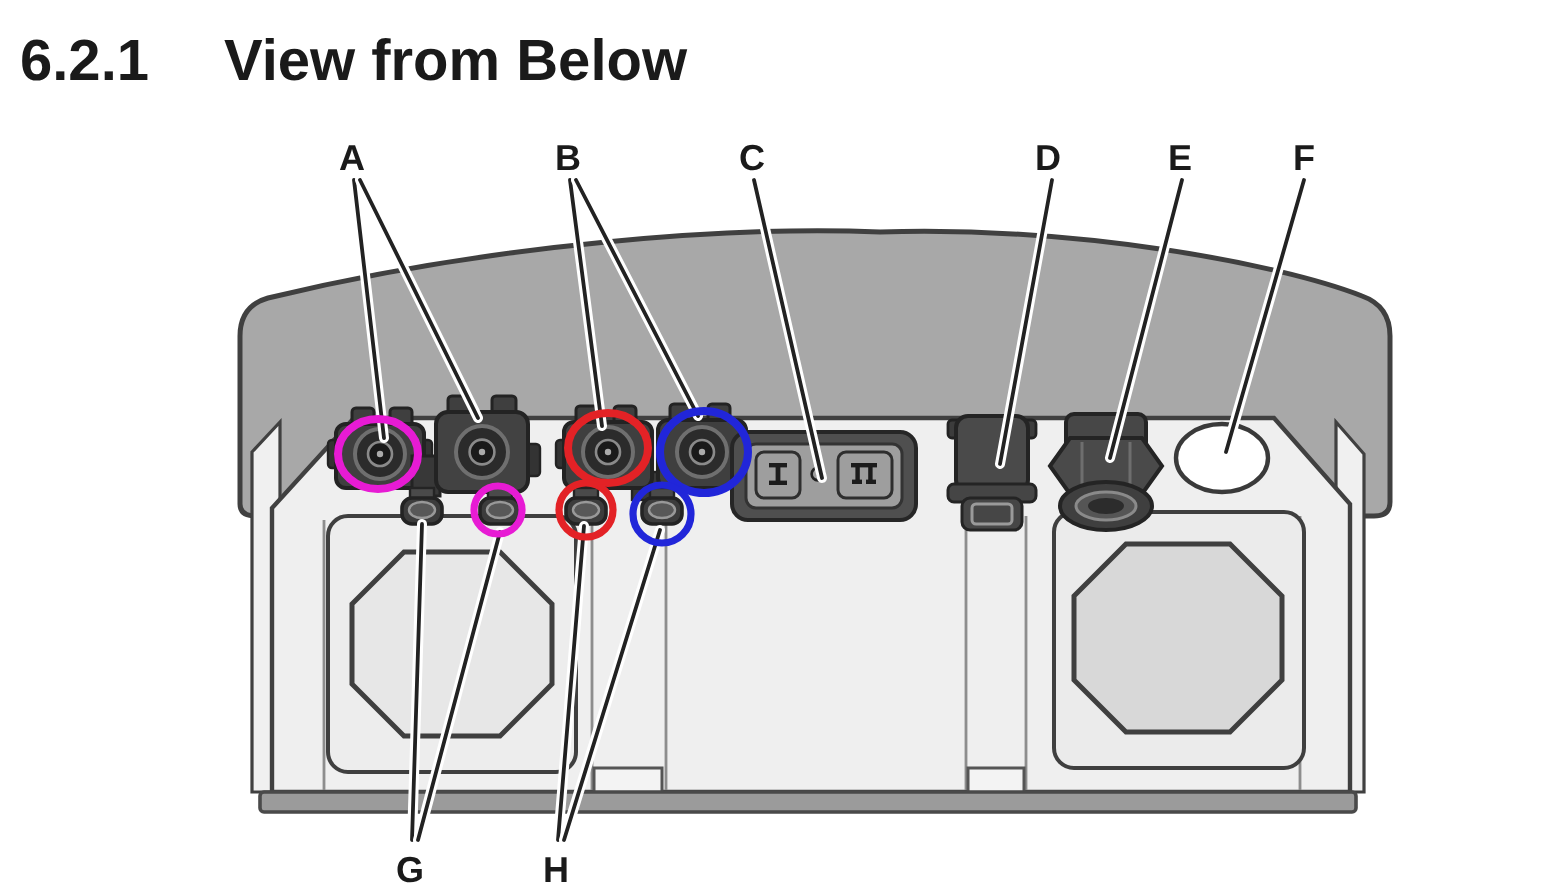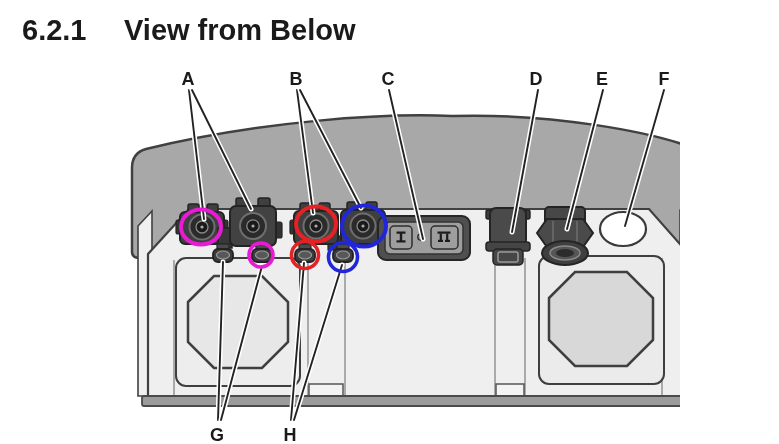--- a/index.html
+++ b/index.html
@@ -1,17 +1,17 @@
 <!DOCTYPE html>
 <html><head>
 <meta charset="utf-8">
 <style>
   html,body{margin:0;padding:0;background:#ffffff;}
-  .page{position:relative;width:668px;height:444px;background:#ffffff;overflow:hidden;
-        font-family:"Liberation Sans",sans-serif;margin-left:12px;}
+  .page{position:relative;width:779px;height:444px;background:#ffffff;overflow:hidden;
+        font-family:"Liberation Sans",sans-serif;}
   svg text{font-family:"Liberation Sans",sans-serif;}
   .heading-num,.heading-title{font-weight:bold;font-size:29px;fill:#1a1a1a;}
   .callout{font-weight:bold;font-size:18px;fill:#1a1a1a;}
   .lead-casing{stroke:#ffffff;stroke-width:5;fill:none;stroke-linecap:round;}
   .lead{stroke:#222222;stroke-width:1.9;fill:none;stroke-linecap:round;}
   .hl{fill:none;stroke-width:4;}
   .hl-small{fill:none;stroke-width:3.6;}
 </style>
 </head>
 <body>

